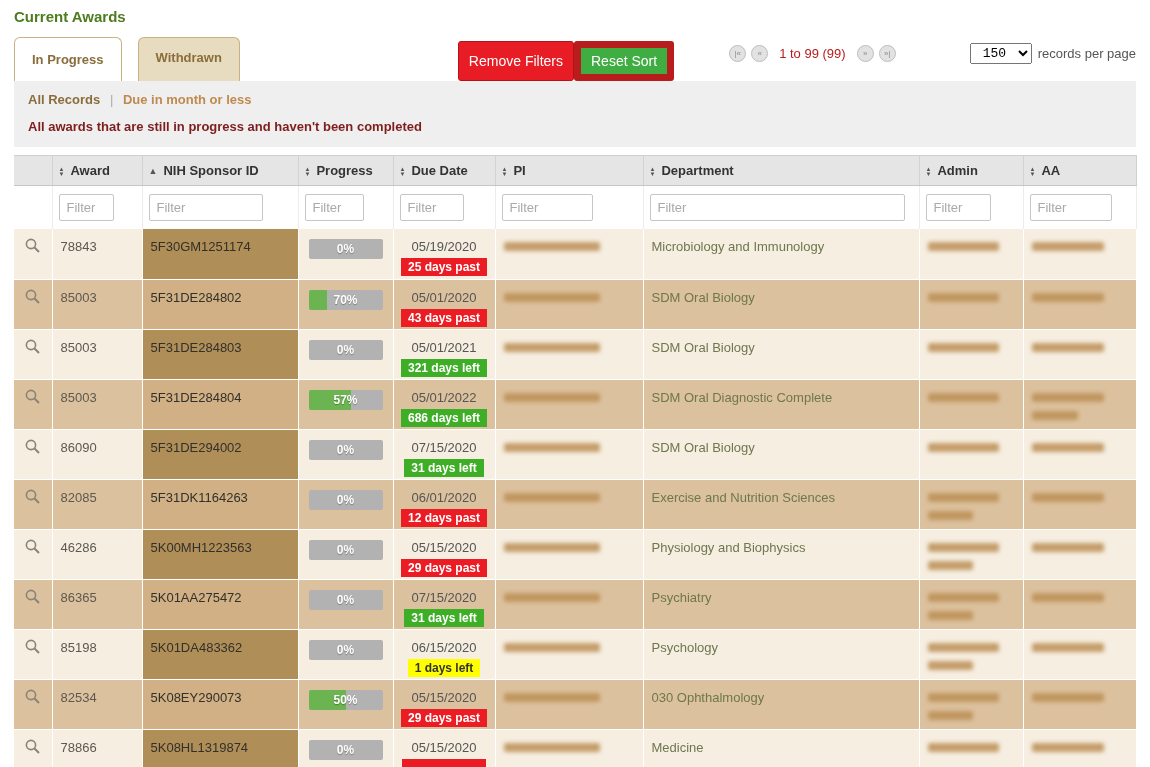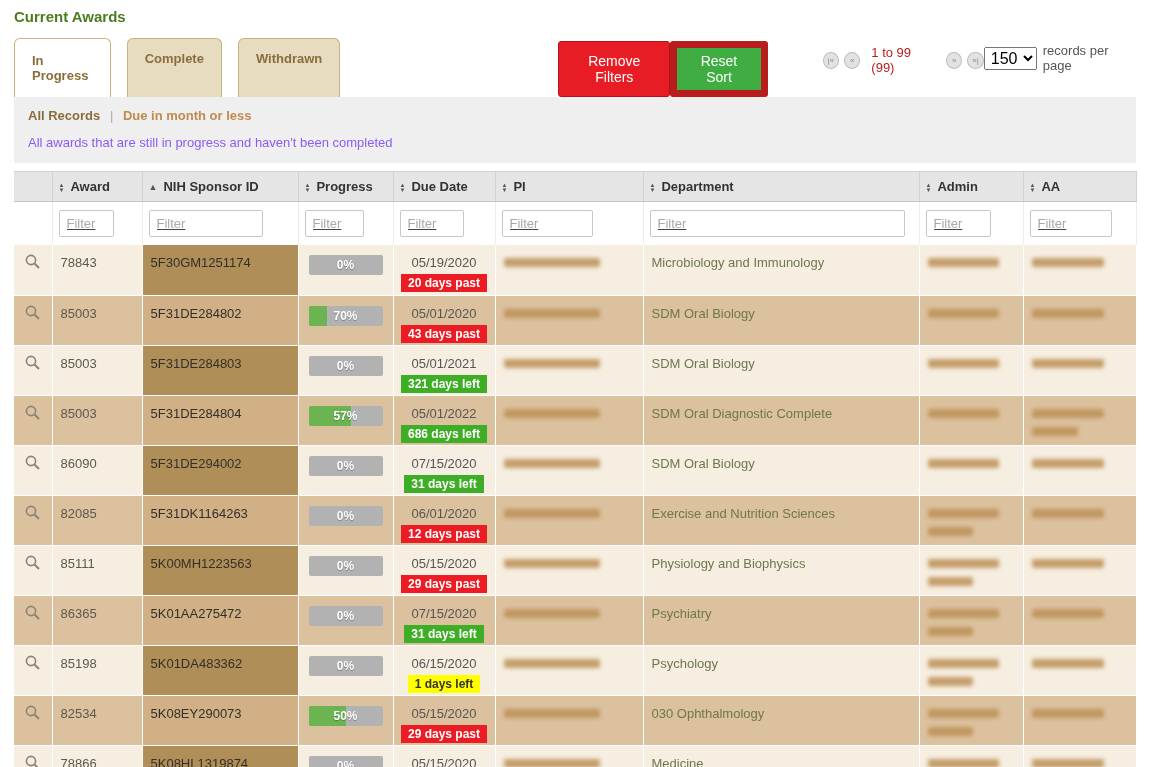--- a/index.html
+++ b/index.html
@@ -19,43 +19,43 @@
   .btn { border-radius:3px; padding:5px 10px; font-size:14px; color:#fff; cursor:pointer; font-family:inherit; }
   .btn.red { background:#e81c25; border:1px solid #b3121a; }
   .btn.green { background:#3fad41; border:7px solid #b91c1c; }
 
   .pager { margin-left:55px; display:flex; align-items:center; gap:5px; align-self:flex-start; margin-top:8px; }
   .pgbtn { width:17px; height:17px; border-radius:50%; background:#e2e2e2; border:1px solid #bdbdbd;
            color:#8a8a8a; font-size:8px; display:flex; align-items:center; justify-content:center; cursor:pointer; }
   .pginfo { font-size:13px; color:#b91c1c; margin:0 6px; }
 
   .perpage { margin-left:auto; display:flex; align-items:center; gap:6px; align-self:flex-start; margin-top:6px; }
-  .perpage select { font-size:16px; font-family:Liberation Sans, sans-serif; padding:1px 2px; }
+  .perpage select { font-size:13px; font-family:Liberation Mono, monospace; padding:1px 8px; }
   .perpage-label { font-size:13px; color:#555; }
 
   
   .strip { background:#efefef; padding:11px 14px 13px; }
   .subnav { font-size:13px; font-weight:bold; }
   .subnav a { text-decoration:none; cursor:pointer; }
   .link-all { color:#8a6d3b; }
   .subnav .sep { color:#aaa; margin:0 6px; font-weight:normal; }
   .link-due { color:#c08a4e;text-align:center; }
-  .view-desc { margin-top:12px; font-size:13px; font-weight:normal; color:#8b5cf6; }
+  .view-desc { margin-top:12px; font-size:13px; font-weight:bold; color:#7f1d1d; }
 
   
   table { border-collapse:collapse; table-layout:fixed; width:1122px; margin-top:8px; font-size:13px; }
   thead th.colhead { background:#e5e5e5; height:30px; text-align:left; padding:0 6px; color:#333;
              font-size:13px; font-weight:bold; border-right:1px solid #d2d2d2; border-top:1px solid #cfcfcf;
              border-bottom:1px solid #c6c6c6; white-space:nowrap; overflow:hidden; }
   .sort-icon { display:inline-block; font-size:6px; line-height:5px; color:#555; margin-right:6px; vertical-align:middle; }
   .sort-icon.sorted { font-size:9px; line-height:9px; }
 
   tr.filter-row th { background:#fff; padding:8px 6px; border-right:1px solid #ececec; text-align:left; }
   .filter-input { width:72%; min-width:48px; height:27px; border:1px solid #c6c6c6; border-radius:2px;
-                  padding:0 7px; font-size:13px; font-family:inherit; color:#444;text-decoration:underline; }
+                  padding:0 7px; font-size:13px; font-family:inherit; color:#444; }
   .filter-input::placeholder { color:#a9a9a9; }
   .f-sponsor { width:80%; } .f-department { width:97%; } .f-pi { width:68%; } .f-aa { width:82%; }
 
   tbody td { vertical-align:top; height:50px; padding:10px 8px 0; border-right:1px solid #fff;
              border-bottom:1px solid #fff; overflow:hidden; }
   tbody tr:nth-child(odd) td { background:#f6eee1; }
   tbody tr:nth-child(even) td { background:#dcc19e; }
   tbody tr:nth-child(odd) td.c-sponsor { background:#b08e58; }
   tbody tr:nth-child(even) td.c-sponsor { background:#d0b084; }
 
@@ -83,21 +83,20 @@
 </head>
 <body>
 
 <div class="page">
 
   <div class="page-title">Current Awards</div>
 
   <div class="topbar">
     <div class="tabs">
       <div class="tab active">In Progress</div>
-      <div class="tab">Complete</div>
       <div class="tab">Withdrawn</div>
     </div>
 
     <div class="btn-group">
       <button class="btn red">Remove Filters</button>
       <button class="btn green">Reset Sort</button>
     </div>
 
     <div class="pager">
       <span class="pgbtn">|«</span>
@@ -173,21 +172,21 @@
     <td class="c-award">78843</td>
     <td class="c-sponsor">5F30GM1251174</td>
     <td class="c-progress">
       <div class="bar">
         <div class="fill" style="width: 0%;"></div>
         <span class="plabel">0%</span>
       </div>
     </td>
     <td class="c-due">
       <div class="due-date">05/19/2020</div>
-      <span class="badge past">20 days past</span>
+      <span class="badge past">25 days past</span>
     </td>
     <td class="c-pi">
       <div>
               <div class="blur-bar" style="width: 74%;"></div>
             </div>
     </td>
     <td class="c-dept">Microbiology and Immunology</td>
     <td class="c-admin">
       <div>
               <div class="blur-bar" style="width: 82%;"></div>
@@ -399,21 +398,21 @@
 
   <tr>
     <td class="c-icon">
       <span style="cursor:pointer;display:inline-block;">
         <svg width="17" height="17" viewBox="0 0 17 17">
           <circle cx="7" cy="7" r="4.6" fill="none" stroke="#8a8478" stroke-width="1.6"></circle>
           <line x1="10.5" y1="10.5" x2="15" y2="15" stroke="#8a8478" stroke-width="1.9"></line>
         </svg>
       </span>
     </td>
-    <td class="c-award">85111</td>
+    <td class="c-award">46286</td>
     <td class="c-sponsor">5K00MH1223563</td>
     <td class="c-progress">
       <div class="bar">
         <div class="fill" style="width: 0%;"></div>
         <span class="plabel">0%</span>
       </div>
     </td>
     <td class="c-due">
       <div class="due-date">05/15/2020</div>
       <span class="badge past">29 days past</span>

